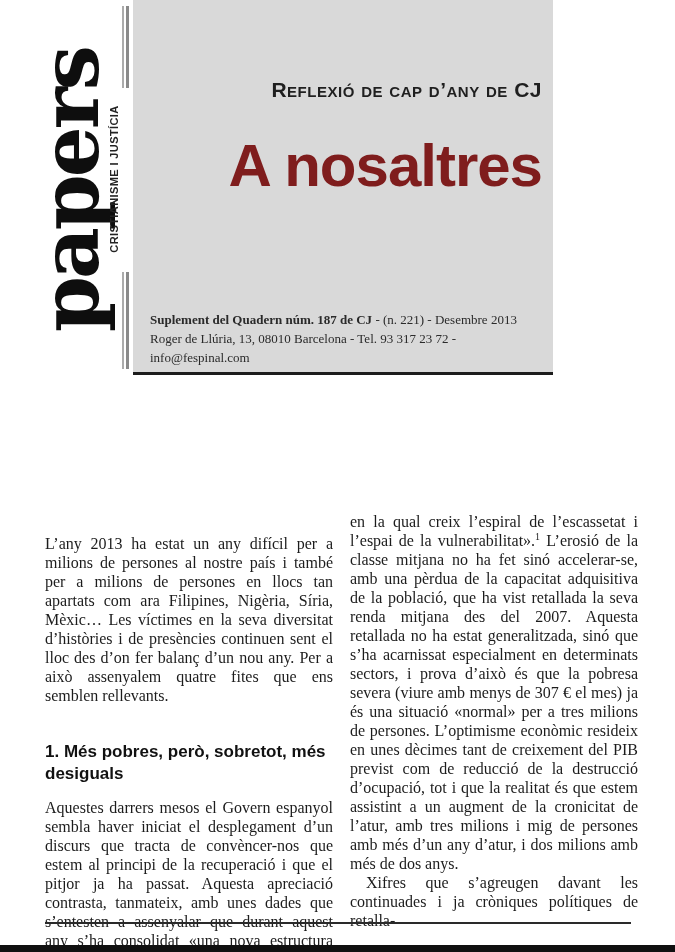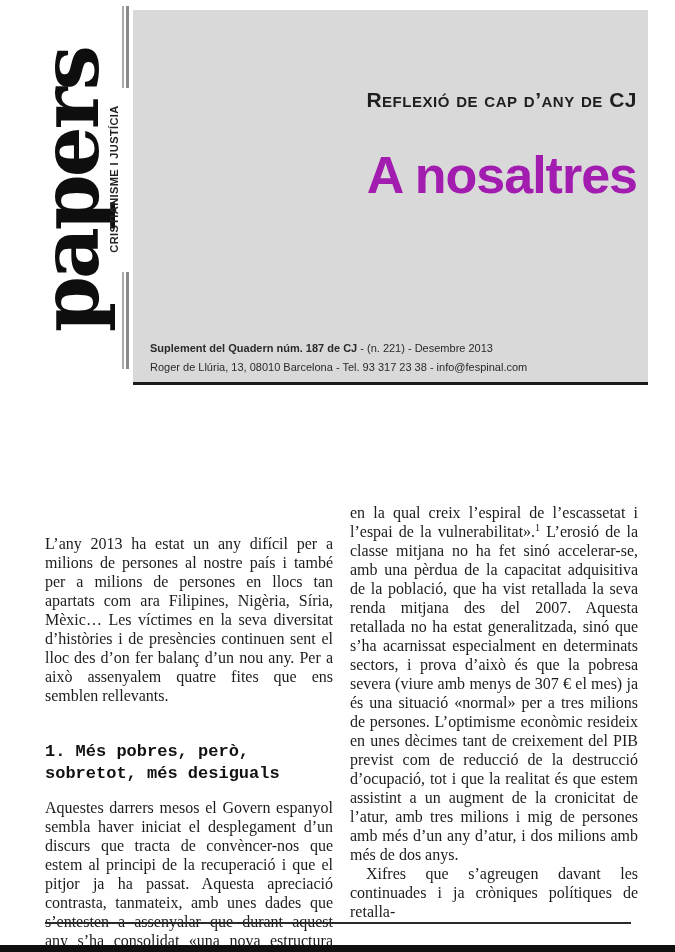--- a/index.html
+++ b/index.html
@@ -24,53 +24,53 @@
     text-align:center; color:#232323; white-space:nowrap;
   }
   .vr { position:absolute; }
   .vr-a1 { left:122px; top:6px;   width:2px; height:82px; background:#ababab; }
   .vr-b1 { left:126px; top:6px;   width:3px; height:82px; background:#8a8a8a; }
   .vr-a2 { left:122px; top:272px; width:2px; height:97px; background:#ababab; }
   .vr-b2 { left:126px; top:272px; width:3px; height:97px; background:#8a8a8a; }
 
   
   .header-box {
-    position:absolute; left:133px; top:10px; width:499px; height:372px;
-    background:#d9d9d9; border-bottom:3px solid #1c1c1c;padding-left:16px;
+    position:absolute; left:133px; top:0; width:420px; height:372px;
+    background:#d9d9d9; border-bottom:3px solid #1c1c1c;
   }
   .kicker {
     position:absolute; top:78px; right:11px;
     font-family:"Liberation Sans", sans-serif; font-weight:bold;
     font-variant:small-caps; font-size:21px; letter-spacing:0.5px;
     color:#1f1f1f; white-space:nowrap;
   }
   .title {
     position:absolute; top:134px; right:11px; text-align:right;
     font-family:"Liberation Sans", sans-serif; font-weight:bold;
-    font-size:52px; line-height:63px; letter-spacing:-1px; color:#a21caf;
+    font-size:60px; line-height:63px; letter-spacing:-1px; color:#7f1d1d;
     white-space:nowrap;
   }
   .pubinfo {
     position:absolute; left:17px; bottom:5px;
-    font-family:Liberation Sans, sans-serif; font-size:11px;
+    font-family:Liberation Serif, serif; font-size:13px;
     line-height:19px; color:#2a2a2a;
   }
   .pubinfo .b { font-weight:bold; }
 
   
   .col {
     position:absolute; top:503px; width:288px;
     font-size:16px; line-height:19px; text-align:justify;
     color:#1c1c1c;
   }
   .col-left  { left:45px;margin-top:31px; }
-  .col-right { left:350px; }
+  .col-right { left:350px;margin-top:9px; }
   .body-p { margin:0; }
   .section-heading {
-    font-family:Liberation Mono, monospace; font-weight:bold;
+    font-family:Liberation Sans, sans-serif; font-weight:bold;
     font-size:17px; line-height:22px; margin:36px 0 13px 0;
     text-align:left; color:#111111;
   }
   .indent { text-indent:16px;font-family:Liberation Serif, serif; }
   sup { font-size:10px; line-height:0; vertical-align:super; }
 
   
   .footnote-rule {
     position:absolute; left:45px; top:922px; width:586px; height:0;
     border-top:2px solid #2a2a2a;
@@ -92,21 +92,21 @@
   <div class="vr vr-a2"></div>
   <div class="vr vr-b2"></div>
 
   <div class="header-box">
     <div class="kicker">Reflexió de cap d’any de CJ</div>
     <div class="title">
       <div>A nosaltres</div>
     </div>
     <div class="pubinfo">
       <div><span class="b">Suplement del Quadern núm. 187 de CJ</span><span> - (n. 221) - Desembre 2013</span></div>
-      <div>Roger de Llúria, 13, 08010 Barcelona - Tel. 93 317 23 38 - info@fespinal.com</div>
+      <div>Roger de Llúria, 13, 08010 Barcelona - Tel. 93 317 23 72 - info@fespinal.com</div>
     </div>
   </div>
 
   <div class="col col-left">
     <p class="body-p">L’any 2013 ha estat un any difícil per a milions de persones al nostre país i també per a milions de persones en llocs tan apartats com ara Filipines, Nigèria, Síria, Mèxic… Les víctimes en la seva diversitat d’històries i de presències continuen sent el lloc des d’on fer balanç d’un nou any. Per a això assenyalem quatre fites que ens semblen rellevants.</p>
     <h2 class="section-heading">1. Més pobres, però, sobretot, més desiguals</h2>
     <p class="body-p">Aquestes darrers mesos el Govern espanyol sembla haver iniciat el desplegament d’un discurs que tracta de convèncer-nos que estem al principi de la recuperació i que el pitjor ja ha passat. Aquesta apreciació contrasta, tanmateix, amb unes dades que s’entesten a assenyalar que durant aquest any s’ha consolidat «una nova estructura social</p>
   </div>
 
   <div class="col col-right">

